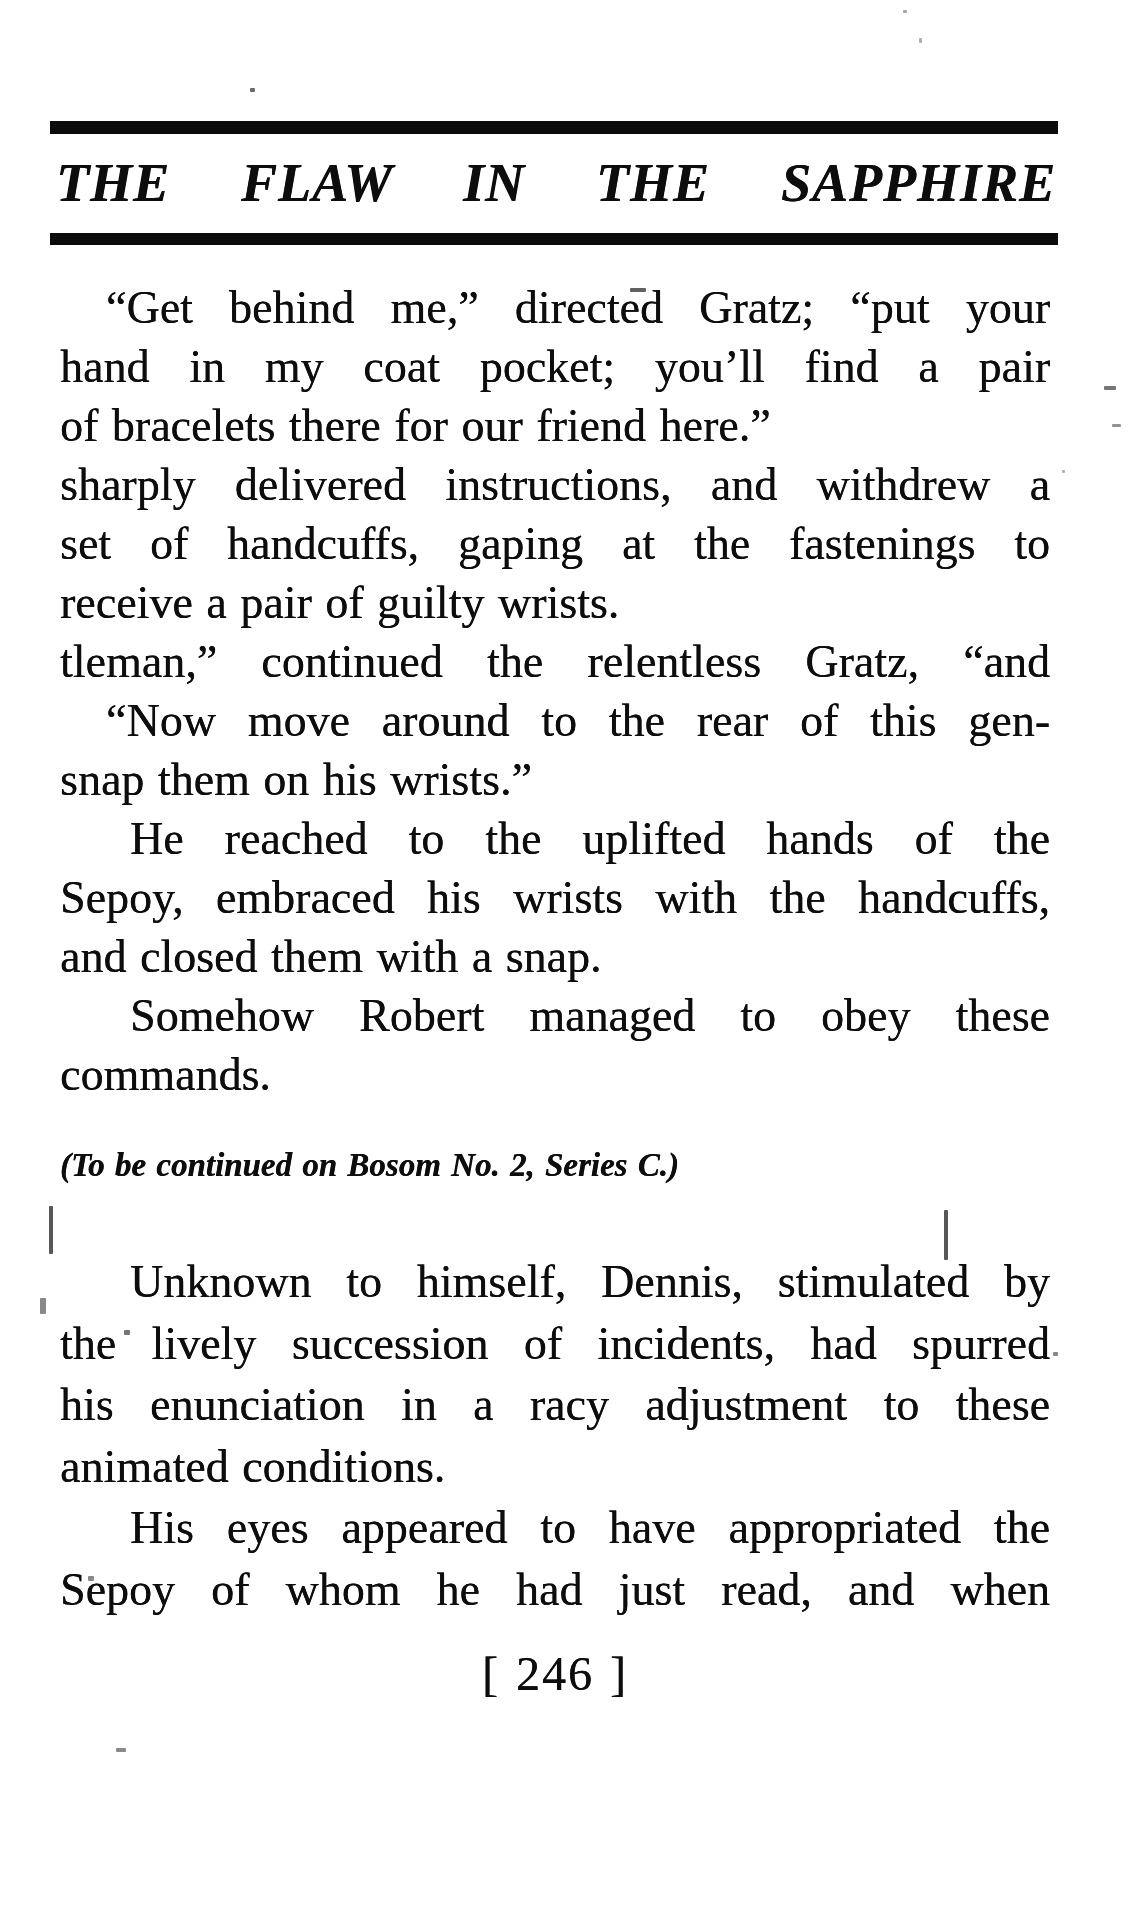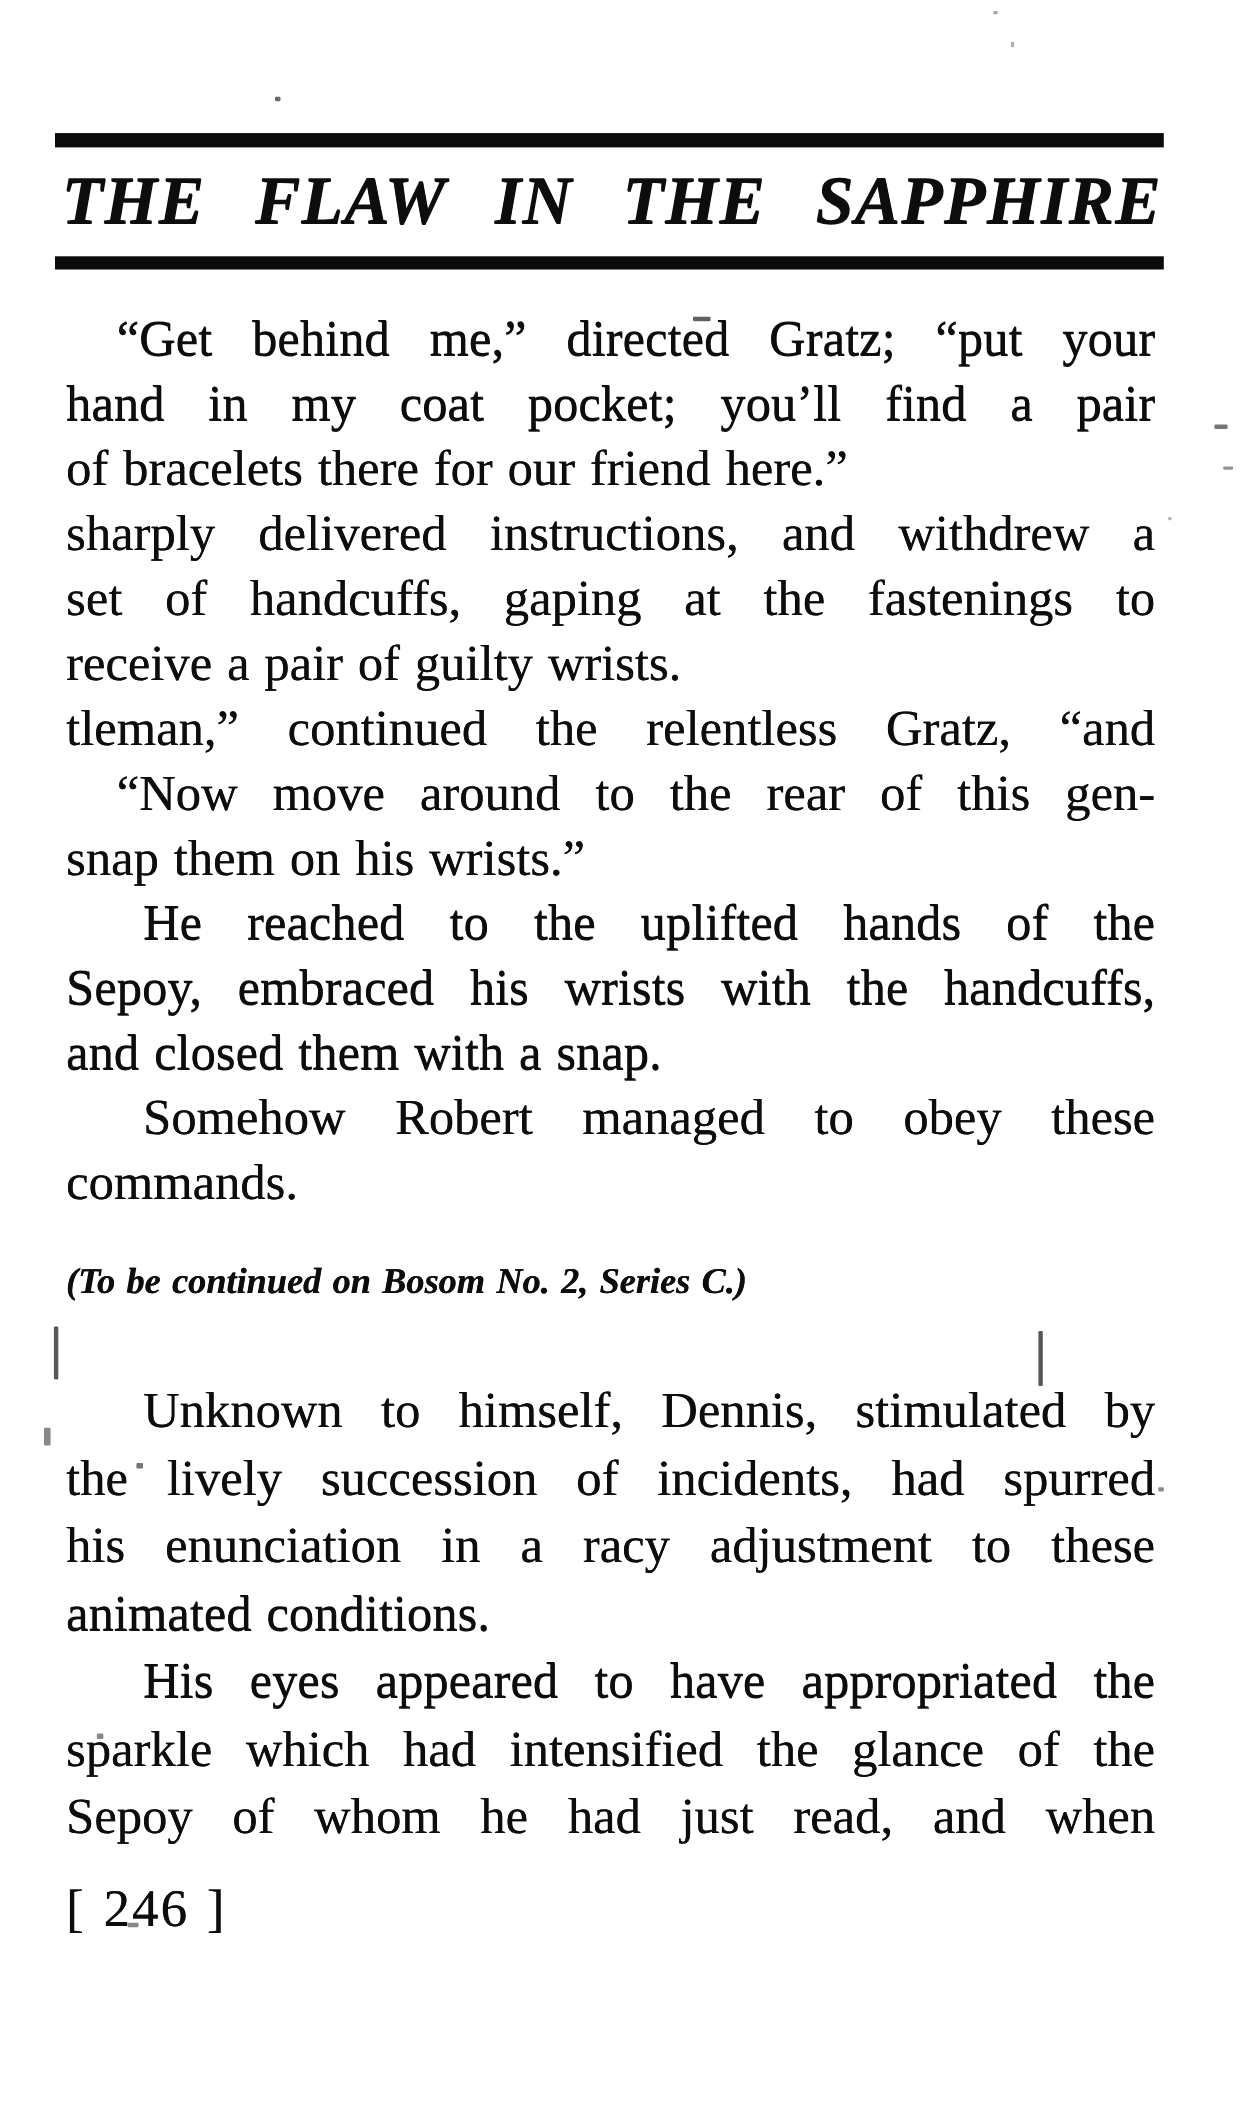--- a/index.html
+++ b/index.html
@@ -12,21 +12,21 @@
     font-family: "Liberation Serif", "DejaVu Serif", serif;
     overflow: hidden;
   }
   .rule { position: absolute; left: 50px; width: 1008px; background: #0b0b0b; }
   .rule-top { top: 121px; height: 13px; }
   .rule-mid { top: 233px; height: 12px; }
   .title {
     position: absolute;
     left: 56px; top: 150px; width: 1000px;
     margin: 0;
-    font-size: 62px; line-height: 66px;
+    font-size: 54px; line-height: 66px;
     font-style: italic; font-weight: bold;
     letter-spacing: 1px;
     text-align: justify; text-align-last: justify;
     white-space: nowrap;
     text-shadow: 0.4px 0.4px 0 #0d0d0d;
   }
   .column {
     position: absolute;
     left: 60px; top: 278px; width: 990px;
     font-size: 46px; line-height: 59px;
@@ -43,20 +43,21 @@
     margin: 30px 0 0 0;
     font-size: 33px; line-height: 62px;
     font-style: italic; font-weight: bold;
     letter-spacing: 0;
     white-space: nowrap;
   }
   .para-after-note { margin-top: 55px; }
   .page-num {
     margin-top: 24px;
     font-size: 48px; line-height: 60px;
+    text-align: center;
     letter-spacing: 2px;
   }
   .art { position: absolute; background: #3a3a3a; border-radius: 1px; }
 </style>
 </head>
 <body>
 
 <div class="page">
 
   <div class="rule rule-top"></div>
@@ -98,21 +99,20 @@
 
     <p class="para lh2 para-after-note">
       <span class="ln ind">Unknown to himself, Dennis, stimulated by</span>
       <span class="ln">the lively succession of incidents, had spurred</span>
       <span class="ln">his enunciation in a racy adjustment to these</span>
       <span class="ln end">animated conditions.</span>
     </p>
 
     <p class="para lh2">
       <span class="ln ind">His eyes appeared to have appropriated the</span>
-      <span class="ln">sparkle which had intensified the glance of the</span>
       <span class="ln">Sepoy of whom he had just read, and when</span>
     </p>
 
     <div class="page-num">[ 246 ]</div>
 
   </div>
 
   <div class="art" style="left:250px; top:88px; width:5px; height:4px; opacity:.75;"></div>
   <div class="art" style="left:903px; top:10px; width:4px; height:3px; opacity:.45;"></div>
   <div class="art" style="left:919px; top:38px; width:3px; height:5px; opacity:.4;"></div>

